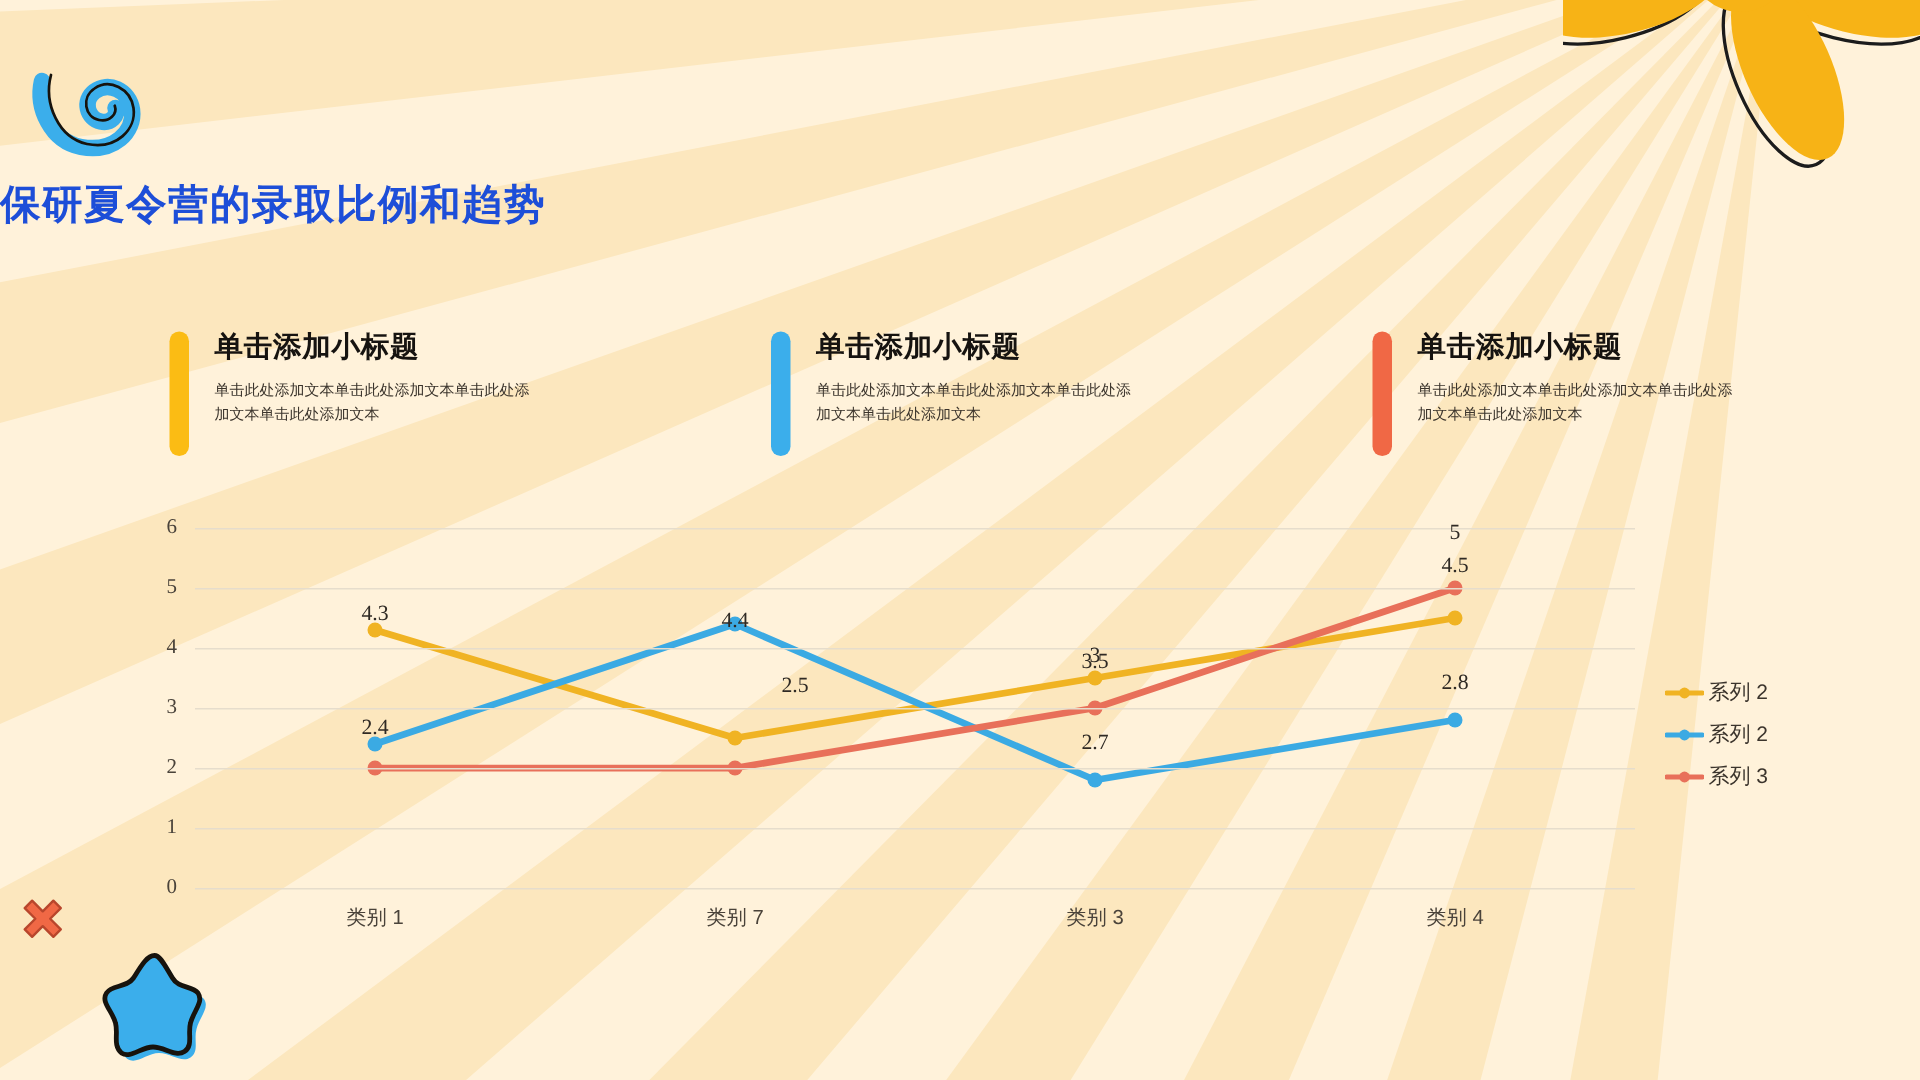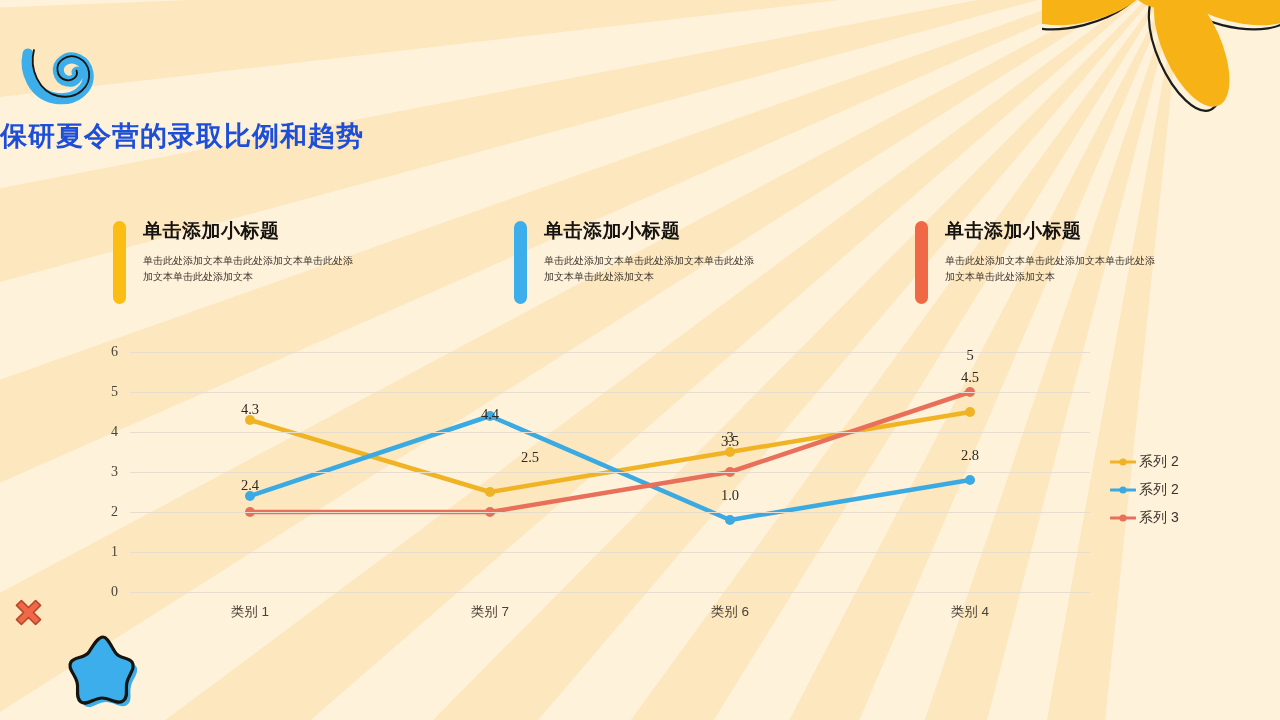--- a/index.html
+++ b/index.html
@@ -271,29 +271,29 @@
         <div class="gridline" style="top: 120px;"></div>
         <div class="ytick" style="top: 120px;">3</div>
         <div class="gridline" style="top: 80px;"></div>
         <div class="ytick" style="top: 80px;">4</div>
         <div class="gridline" style="top: 40px;"></div>
         <div class="ytick" style="top: 40px;">5</div>
         <div class="gridline" style="top: 0px;"></div>
         <div class="ytick" style="top: 0px;">6</div>
         <div class="xtick" style="left: 120px;">类别 1</div>
         <div class="xtick" style="left: 360px;">类别 7</div>
-        <div class="xtick" style="left: 600px;">类别 6</div>
+        <div class="xtick" style="left: 600px;">类别 3</div>
         <div class="xtick" style="left: 840px;">类别 4</div>
         <div class="dlabel" style="left: 120px; top: 66px;">4.3</div>
         <div class="dlabel" style="left: 360px; top: 114px; margin-left: 40px;">2.5</div>
         <div class="dlabel" style="left: 600px; top: 98px;">3.5</div>
         <div class="dlabel" style="left: 840px; top: 34px;">4.5</div>
         <div class="dlabel" style="left: 120px; top: 142px;">2.4</div>
         <div class="dlabel" style="left: 360px; top: 48px; margin-top: 23px;">4.4</div>
-        <div class="dlabel" style="left: 600px; top: 152px;">1.0</div>
+        <div class="dlabel" style="left: 600px; top: 152px;">2.7</div>
         <div class="dlabel" style="left: 840px; top: 112px;">2.8</div>
         <div class="dlabel" style="left: 600px; top: 94px;">3</div>
         <div class="dlabel" style="left: 840px; top: 12px;">5</div>
       </div>
   </div>
 
   <div id="legend">
       <div class="legend-row">
         <div class="legend-swatch"><svg viewBox="0 0 26 14" width="26" height="14">
             <line x1="1" y1="7" x2="25" y2="7" stroke="#F0B323" stroke-width="3.2" stroke-linecap="round"></line>

